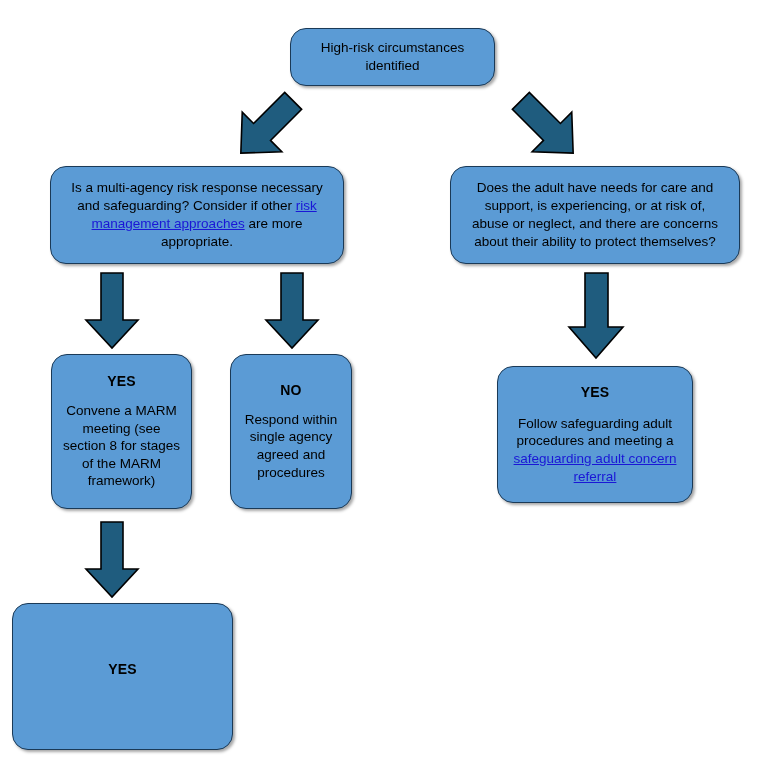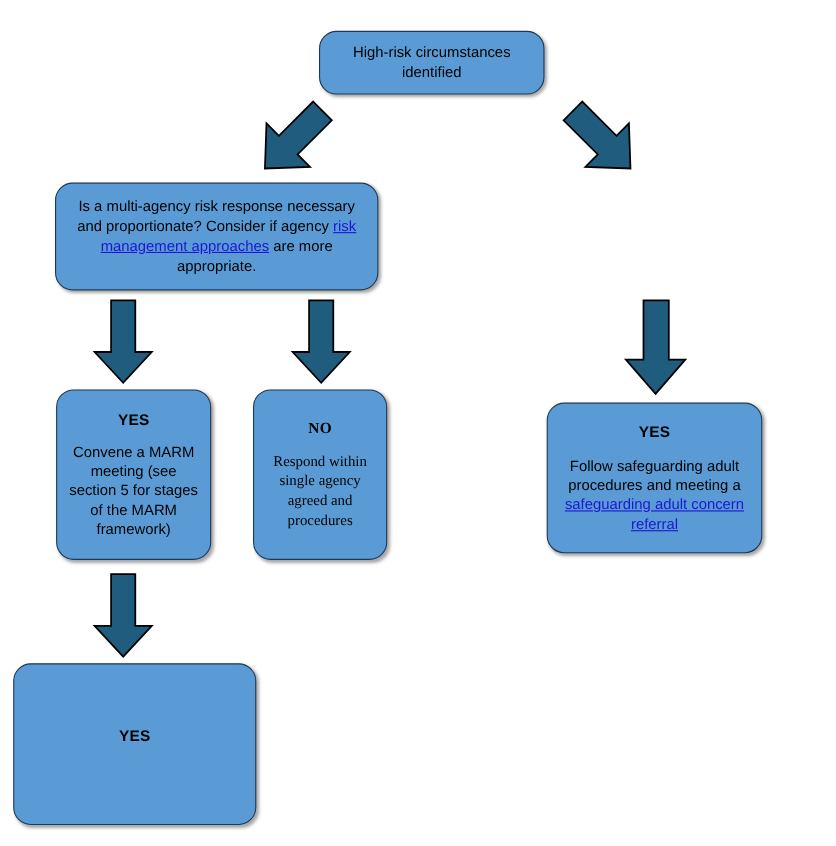--- a/index.html
+++ b/index.html
@@ -59,21 +59,21 @@
   }
   .arrow {
     position: absolute;
   }
   .arrow svg { display: block; overflow: visible; }
   
   #node-start      { left: 290px; top: 28px;  width: 205px; height: 58px; }
   #node-q-left     { left: 50px;  top: 166px; width: 294px; height: 98px; }
   #node-q-right    { left: 450px; top: 166px; width: 290px; height: 98px; }
   #node-yes-marm   { left: 51px;  top: 354px; width: 141px; height: 155px; }
-  #node-no         { left: 230px; top: 354px; width: 122px; height: 155px; font-family: Liberation Serif, serif; }
+  #node-no         { left: 230px; top: 354px; width: 122px; height: 155px; }
   #node-yes-safe   { left: 497px; top: 366px; width: 196px; height: 137px; }
   #node-yes-ensure { left: 12px;  top: 603px; width: 221px; height: 147px; }
   #node-start .para { padding: 0 4px; }
   #node-q-left .para, #node-q-right .para { padding: 0 7px; }
   #node-yes-marm .body { font-size: 13.5px; }
   #node-yes-safe .heading { margin-bottom: 13px; }
   #node-yes-ensure .heading { margin-bottom: 13px; }
 </style>
 </head>
 <body>
@@ -118,27 +118,30 @@
     <svg width="56" height="78" viewBox="0 0 56 78">
       <path d="M17 1 L39 1 L39 48 L54 48 L28 76 L2 48 L17 48 Z" fill="#1F5C7E" stroke="#000000" stroke-width="1.6" stroke-linejoin="miter"></path>
     </svg>
   </div>
 
   <div class="node" id="node-start">
     <div class="para">High-risk circumstances identified</div>
   </div>
 
   <div class="node" id="node-q-left">
-    <div class="para"><span>Is a multi-agency risk response necessary and proportionate? Consider if agency </span><a class="flowlink" href="#">risk management approaches</a><span> are more appropriate.</span></div>
+    <div class="para"><span>Is a multi-agency risk response necessary and safeguarding? Consider if other </span><a class="flowlink" href="#">risk management approaches</a><span> are more appropriate.</span></div>
   </div>
 
+  <div class="node" id="node-q-right">
+    <div class="para">Does the adult have needs for care and support, is experiencing, or at risk of, abuse or neglect, and there are concerns about their ability to protect themselves?</div>
+  </div>
 
   <div class="node" id="node-yes-marm">
     <div class="heading">YES</div>
-    <div class="body">Convene a MARM meeting (see section 5 for stages of the MARM framework)</div>
+    <div class="body">Convene a MARM meeting (see section 8 for stages of the MARM framework)</div>
   </div>
 
   <div class="node" id="node-no">
     <div class="heading">NO</div>
     <div class="body">Respond within single agency agreed and procedures</div>
   </div>
 
   <div class="node" id="node-yes-safe">
     <div class="heading">YES</div>
     <div class="body"><span>Follow safeguarding adult procedures and meeting a </span><a class="flowlink" href="#">safeguarding adult concern referral</a><span></span></div>

